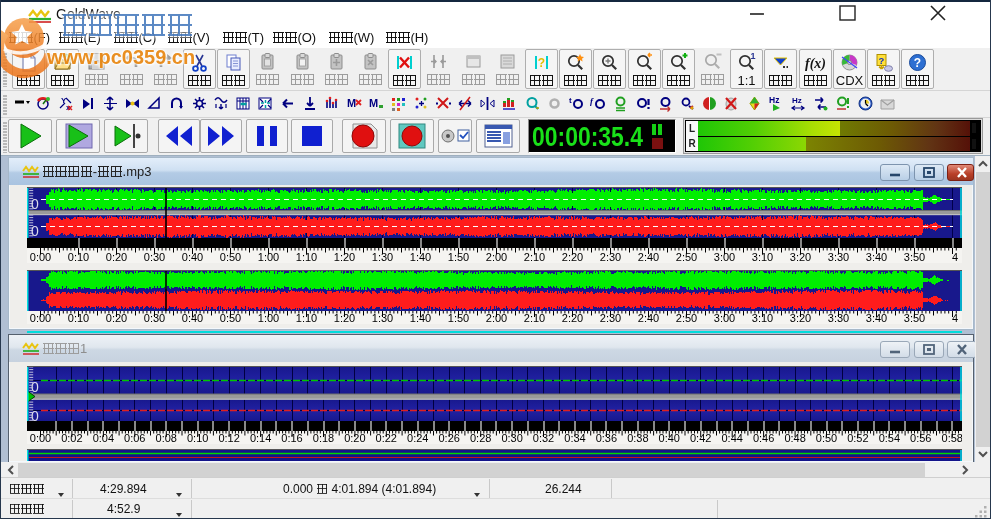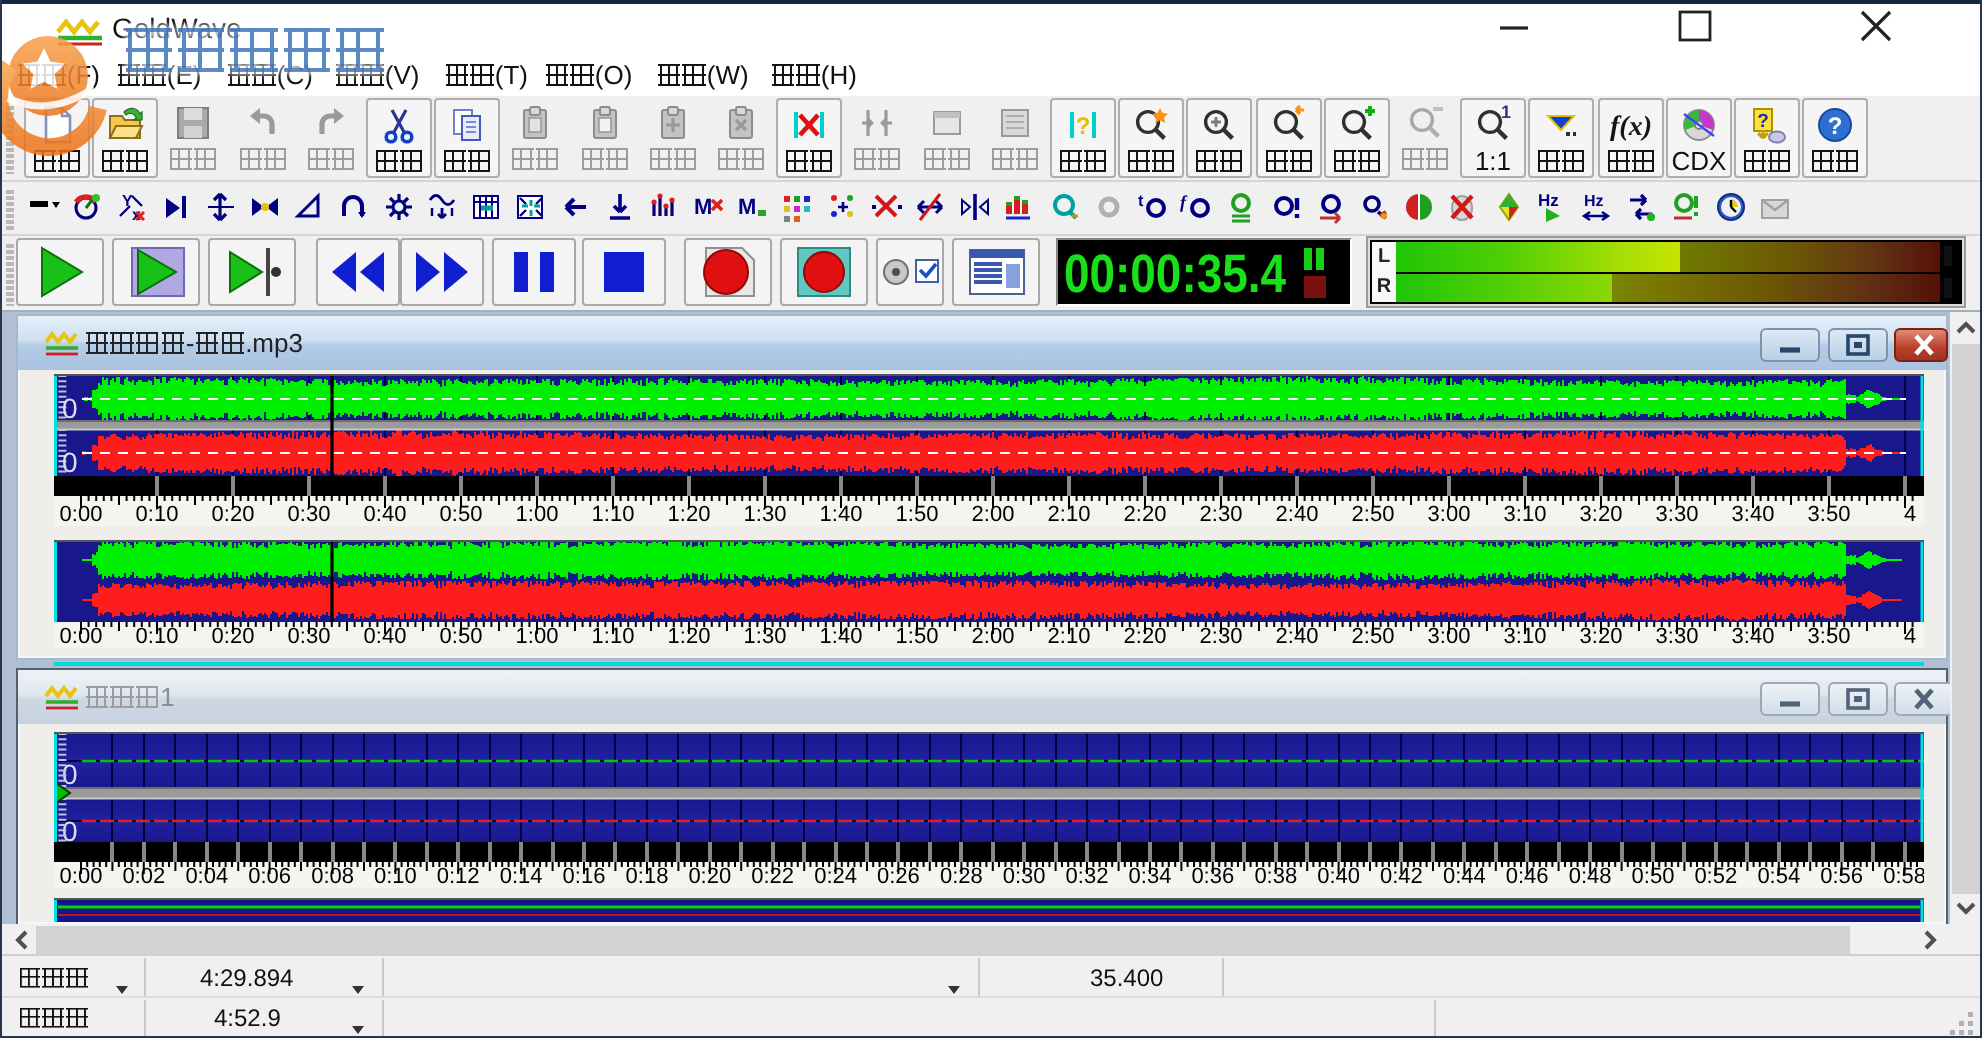--- a/index.html
+++ b/index.html
@@ -748,22 +748,23 @@
     </div>
     <div id="sbar">
       <div class="sp" style="left:0;top:1px;width:73px"></div>
       <div class="sp" style="left:73px;top:1px;width:119px"></div>
       <div class="sp" style="left:192px;top:1px;width:298px"></div>
       <div class="sp" style="left:490px;top:1px;width:122px"></div>
       <div class="sv" style="left:9px;top:4px"><i class="cj"></i><i class="cj"></i><i class="cj"></i></div>
       <div class="sv" style="left:58px;top:8px"><span class="arr"></span></div>
       <div class="sv" style="left:100px;top:4px">4:29.894</div>
       <div class="sv" style="left:176px;top:8px"><span class="arr"></span></div>
+      <div class="sv" style="left:283px;top:4px">0.000 <i class="cj"></i> 4:01.894 (4:01.894)</div>
       <div class="sv" style="left:474px;top:8px"><span class="arr"></span></div>
-      <div class="sv" style="left:545px;top:4px">35.400</div>
+      <div class="sv" style="left:545px;top:4px">26.244</div>
       <div style="position:absolute;left:0;top:20px;width:991px;border-top:1px solid #ddd"></div>
       <div class="sp" style="left:0;top:22px;width:73px"></div>
       <div class="sp" style="left:73px;top:22px;width:119px"></div>
       <div class="sp" style="left:192px;top:22px;width:526px"></div>
       <div class="sv" style="left:9px;top:24px"><i class="cj"></i><i class="cj"></i><i class="cj"></i></div>
       <div class="sv" style="left:107px;top:24px">4:52.9</div>
       <div class="sv" style="left:176px;top:28px"><span class="arr"></span></div>
       <svg style="position:absolute;left:975px;top:27px" width="13" height="13">
         <g fill="#b0b0b0">
           <rect x="9" y="1" width="2.5" height="2.5"></rect>
@@ -782,16 +783,17 @@
             <stop offset="0" stop-color="#f6a04b"></stop>
             <stop offset="1" stop-color="#ec741a"></stop>
           </linearGradient>
         </defs>
 <circle cx="28" cy="27" r="20" fill="url(#og)"></circle>
 <path d="M53 43 A25 25 0 1 1 9 22" fill="none" stroke="url(#og)" stroke-width="9"></path>
 <path d="M26 13l3.2 6.8 7.5 1.1-5.4 5.1 1.3 7.4-6.6-3.5-6.7 3.5 1.3-7.4-5.4-5.1 7.5-1.1z" fill="#fff"></path>
 <path d="M8 38 Q28 48 51 33" stroke="#fff" stroke-width="3.5" fill="none" opacity=".9"></path>
 </svg></div>
     <div style="position:absolute;left:61px;top:11px;font-size:27px;font-weight:bold;color:#4e7fc0;filter:drop-shadow(0 0 1.5px #fff) drop-shadow(0 0 2px rgba(255,255,255,.9));opacity:.92"><i class="cj"></i><i class="cj"></i><i class="cj"></i><i class="cj"></i><i class="cj"></i></div>
+    <div style="position:absolute;left:47px;top:46px;font-size:20px;font-weight:bold;color:#e98a17;text-shadow:0 0 2px #fff,0 0 3px #fff,1px 1px 2px #fff,-1px -1px 2px #fff;opacity:.95;letter-spacing:0">www.pc0359.cn</div>
     <div style="position:absolute;left:0;top:0;width:991px;height:2px;background:#14273f"></div>
     <div style="position:absolute;left:0;top:0;width:1px;height:519px;background:#26374d"></div>
     <div style="position:absolute;left:990px;top:0;width:1px;height:519px;background:#26374d"></div>
     <div style="position:absolute;left:0;top:518px;width:991px;height:1px;background:#26374d"></div>
   </div>
 </body></html>

